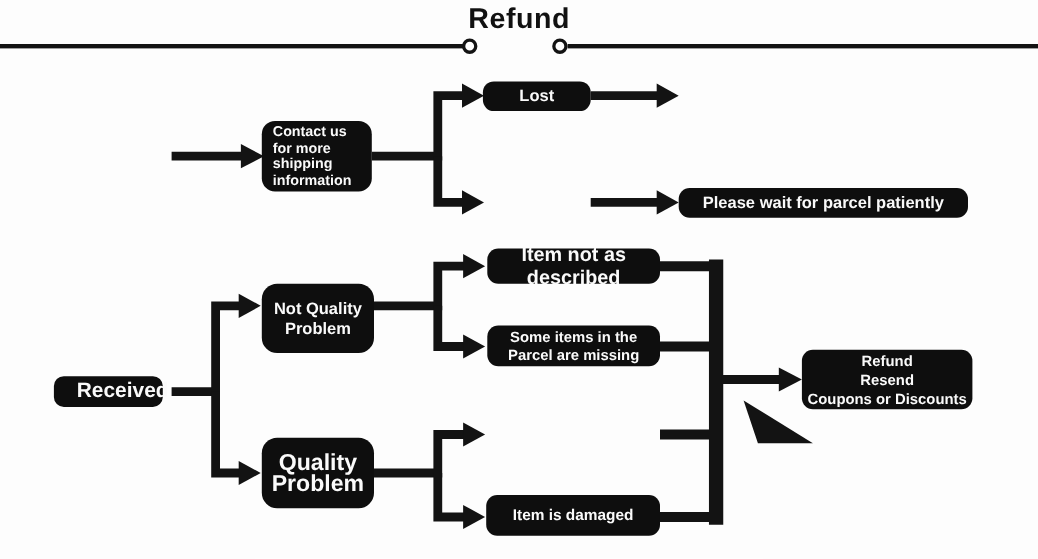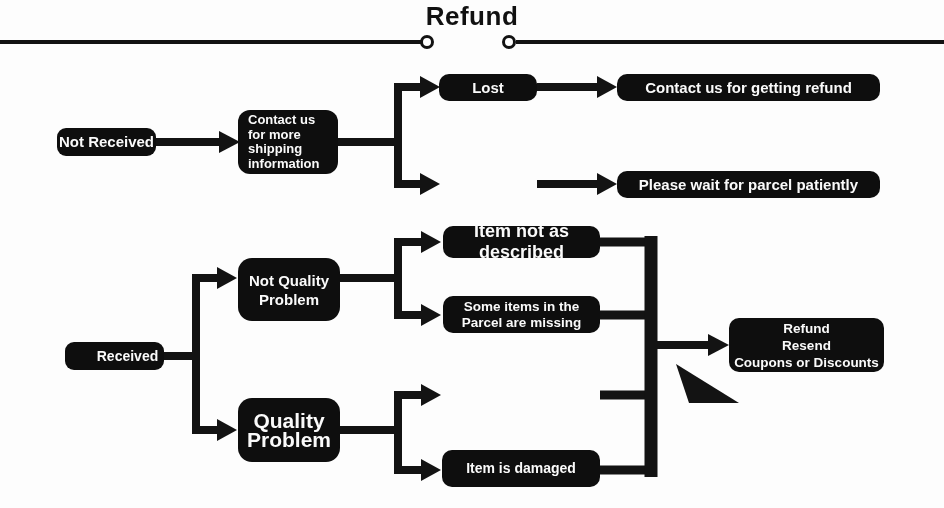--- a/index.html
+++ b/index.html
@@ -35,21 +35,21 @@
     font-weight:bold; display:flex; align-items:center; justify-content:center;
     text-align:center; white-space:pre-line; border-radius:10px; line-height:1.15;
   }
   .n-not-received   { left:57px;  top:128px; width:99px;  height:28px; font-size:15px; border-radius:9px; }
   .n-contact-ship   { left:238px; top:110px; width:100px; height:64px; font-size:13px; line-height:14.5px;
                       justify-content:flex-start; text-align:left; padding-left:10px; border-radius:12px; }
   .n-lost           { left:439px; top:74px;  width:98px;  height:27px; font-size:15px; }
   .n-contact-refund { left:617px; top:74px;  width:263px; height:27px; font-size:15px; }
   .n-on-the-way     { left:439px; top:171px; width:98px;  height:27px; font-size:15px; }
   .n-wait           { left:617px; top:171px; width:263px; height:27px; font-size:15px; }
-  .n-received       { left:65px;  top:342px; width:99px;  height:28px; font-size:14px; border-radius:9px;padding-left:26px; }
+  .n-received       { left:49px;  top:342px; width:99px;  height:28px; font-size:19px; border-radius:9px;padding-left:26px; }
   .n-nqp            { left:238px; top:258px; width:102px; height:63px; font-size:15px; line-height:19px; border-radius:14px; }
   .n-qp             { left:238px; top:398px; width:102px; height:64px; font-size:21px; line-height:19px; border-radius:14px; }
   .n-item-desc      { left:443px; top:226px; width:157px; height:32px; font-size:18px; }
   .n-items-missing  { left:443px; top:296px; width:157px; height:37px; font-size:13.5px; line-height:16px; }
   .n-quality-bad    { left:443px; top:377px; width:157px; height:35px; font-size:14px; }
   .n-item-damaged   { left:442px; top:450px; width:158px; height:37px; font-size:14px; }
   .n-outcomes       { left:729px; top:318px; width:155px; height:54px; font-size:13.5px; line-height:17px; }
   .n-bubble         { left:669px; top:402px; width:156px; height:54px; font-size:14px; line-height:17px; }
 </style>
 </head>
@@ -97,27 +97,25 @@
     <path class="thick9" d="M600 315 H651"></path>
     <path class="thick9" d="M600 395 H651"></path>
     <path class="thick9" d="M600 470 H651"></path>
     <path class="thick13" d="M651 236 V477"></path>
     <path d="M656 345 H709"></path>
     <polygon points="708,334 708,356 729,345"></polygon>
 
     <polygon points="676,364 739,403 689,403"></polygon>
   </svg>
 
-  <div class="node n-not-received">Not Received</div>
   <div class="node n-contact-ship">Contact us
 for more
 shipping
 information</div>
   <div class="node n-lost">Lost</div>
-  <div class="node n-contact-refund">Contact us for getting refund</div>
   <div class="node n-wait">Please wait for parcel patiently</div>
   <div class="node n-received">Received</div>
   <div class="node n-nqp">Not Quality
 Problem</div>
   <div class="node n-qp">Quality
 Problem</div>
   <div class="node n-item-desc">Item not as described</div>
   <div class="node n-items-missing">Some items in the
 Parcel are missing</div>
   <div class="node n-item-damaged">Item is damaged</div>

